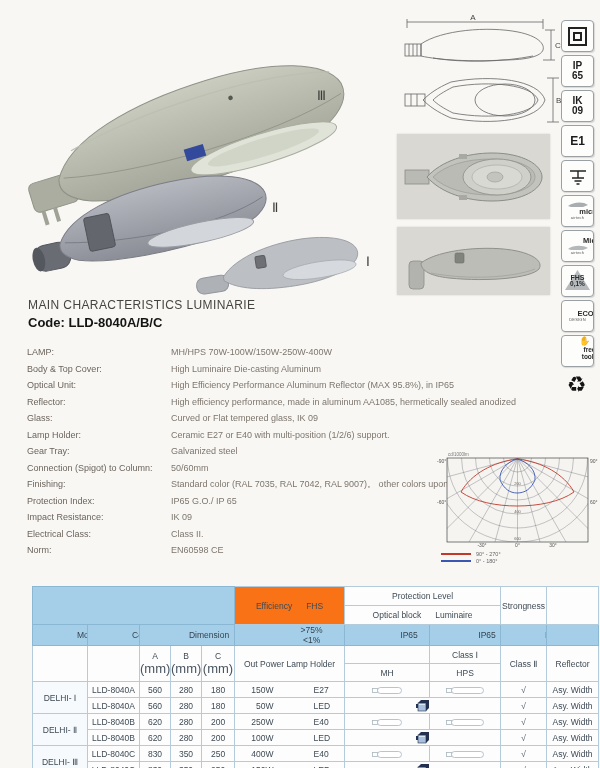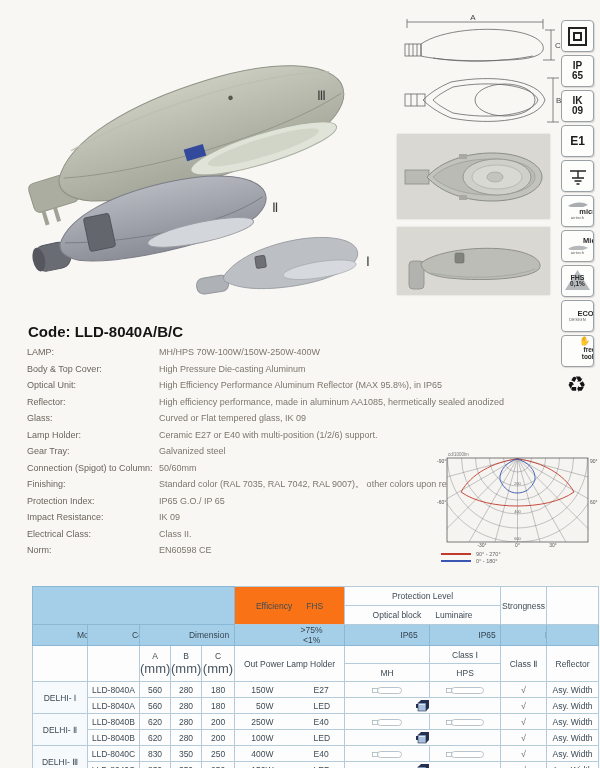--- a/index.html
+++ b/index.html
@@ -21,23 +21,23 @@
   .sq-outer{width:15px;height:15px;border:2px solid #222;display:flex;align-items:center;justify-content:center;}
   .sq-inner{width:5px;height:5px;border:2px solid #222;}
   .tri{position:absolute;left:3px;top:4px;width:25px;height:20px;background:#b6babd;
        clip-path:polygon(50% 0,100% 100%,0 100%);}
   .badge .over{position:relative;z-index:1;}
   .eco-dot{display:inline-block;width:7px;height:7px;background:#111;border-radius:50%;margin-left:1px;}
   .hand{position:absolute;right:2px;top:1px;font-size:9px;color:#111;}
   .recycle{font-size:22px;color:#141414;line-height:1;}
   
   .section-title{position:absolute;left:28px;top:298px;font-size:12px;letter-spacing:.4px;color:#45443f;}
-  .code-title{position:absolute;left:28px;top:315px;font-size:15px;font-weight:bold;color:#141412;margin-top:8px;}
+  .code-title{position:absolute;left:28px;top:315px;font-size:13px;font-weight:bold;color:#141412;}
   .spec-list{position:absolute;left:27px;top:344px;width:566px;}
-  .spec-row{display:flex;height:16.5px;align-items:center;}
+  .spec-row{display:flex;height:16.5px;align-items:center;gap:12px;}
   .spec-label{width:130px;flex:0 0 130px;font-size:9px;color:#6b645c;white-space:nowrap;}
   .spec-value{font-size:9px;color:#7d766d;white-space:nowrap;padding-left:2px;}
   
   .polar{position:absolute;left:437px;top:448px;}
   .legend{position:absolute;left:441px;top:550px;}
   .legend-row{display:flex;align-items:center;height:7px;gap:5px;}
   .legend-swatch{width:30px;height:2px;}
   .legend-label{font-size:5.5px;color:#666;}
   
   .spec-table{position:absolute;left:32px;top:586px;}
@@ -226,30 +226,31 @@
     <div class="badge">
       <span class="hand">✋</span>
       <div class="b-mid" style="font-size:6.5px;margin-top:6px">free</div>
       <div class="b-mid" style="font-size:6.5px">tools</div>
     </div>
     <div class="badge noframe">
       <span class="recycle">♻</span>
     </div>
   </div>
 
+  <div class="section-title">MAIN CHARACTERISTICS LUMINARIE</div>
   <div class="code-title">Code: LLD-8040A/B/C</div>
 
   <div class="spec-list">
     <div class="spec-row">
         <span class="spec-label">LAMP:</span>
         <span class="spec-value">MH/HPS 70W-100W/150W-250W-400W</span>
       </div>
     <div class="spec-row">
         <span class="spec-label">Body &amp; Top Cover:</span>
-        <span class="spec-value">High Pressure Die-casting Aluminum</span>
+        <span class="spec-value">High Luminaire Die-casting Aluminum</span>
       </div>
     <div class="spec-row">
         <span class="spec-label">Optical Unit:</span>
         <span class="spec-value">High Efficiency Performance Aluminum Reflector (MAX 95.8%), in IP65</span>
       </div>
     <div class="spec-row">
         <span class="spec-label">Reflector:</span>
         <span class="spec-value">High efficiency performance, made in aluminum AA1085, hermetically sealed anodized</span>
       </div>
     <div class="spec-row">

